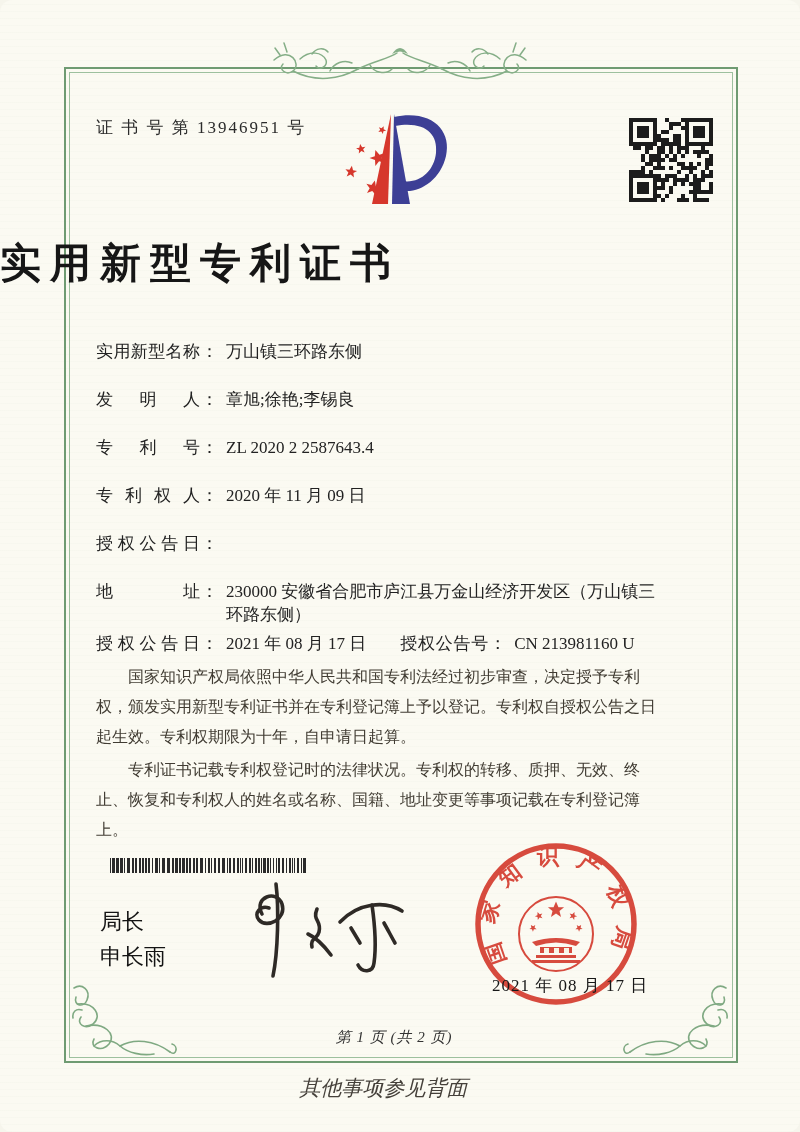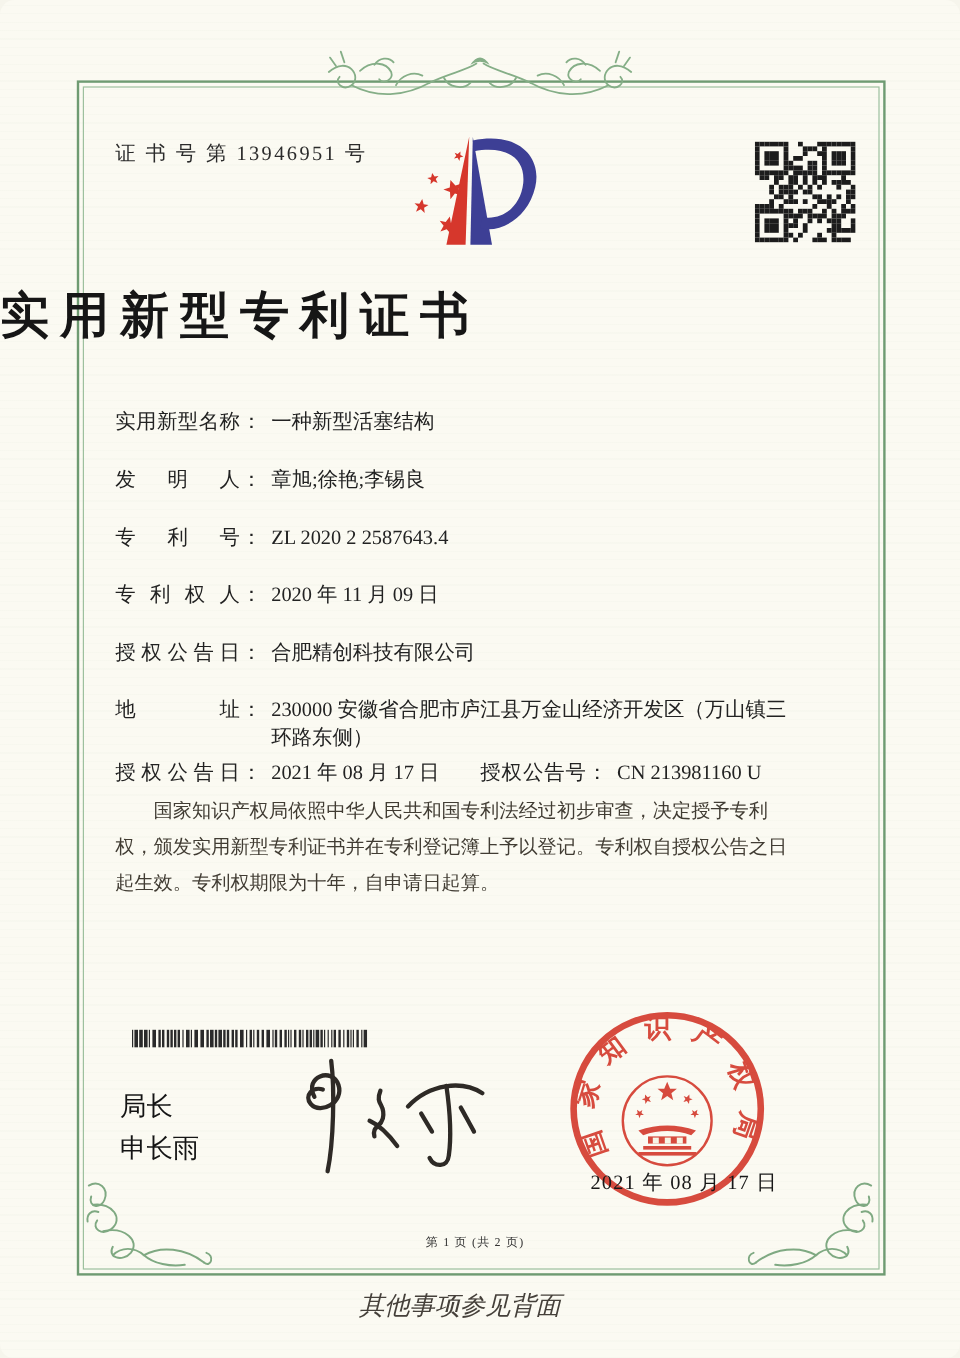--- a/index.html
+++ b/index.html
@@ -35,21 +35,21 @@
   
   .barcode{position:absolute;left:110px;top:858px;width:196px;height:15px;}
   
   .officer{position:absolute;left:100px;top:904px;font-family:Liberation Sans, sans-serif;
            font-size:22px;color:#141414;line-height:35px;}
   .signature{position:absolute;left:224px;top:876px;width:200px;height:108px;}
   
   .seal{position:absolute;left:472px;top:840px;width:168px;height:168px;z-index:4;opacity:.9;mix-blend-mode:multiply;}
   .seal-date{position:absolute;left:492px;top:974px;font-size:17px;color:#171717;z-index:5;letter-spacing:1px;}
   
-  .page-info{position:absolute;left:50%;top:1028px;transform:translateX(-55%);font-size:10px;color:#333;letter-spacing:1px;}
+  .page-info{position:absolute;left:50%;top:1028px;transform:translateX(-55%);font-size:15px;color:#333;letter-spacing:1px;font-style:italic;}
   .back-note{position:absolute;left:50%;top:1074px;transform:translateX(-60%);font-size:21px;color:#45403a;font-style:italic;}
   
   .flourish-top{position:absolute;left:268px;top:24px;width:264px;height:66px;}
   .flourish-bl{position:absolute;left:66px;top:982px;width:112px;height:78px;transform:scaleX(-1);}
   .flourish-br{position:absolute;left:622px;top:982px;width:112px;height:78px;}
 </style>
 </head>
 <body>
 
 <div class="page">
@@ -362,41 +362,40 @@
         <rect x="76" y="80" width="4" height="4" fill="#1c1c1c"></rect>
       </svg>
   </div>
 
   <h1 class="title">实用新型专利证书</h1>
 
   <div class="fields">
     <div class="field-row">
       <span class="flabel">实用新型名称</span>
         <span class="fcolon">：</span>
-      <span class="fvalue">一种新型活塞结构</span>
+      <span class="fvalue">万山镇三环路东侧</span>
     </div>
     <div class="field-row">
       <span class="flabel">发明人</span>
         <span class="fcolon">：</span>
       <span class="fvalue">章旭;徐艳;李锡良</span>
     </div>
     <div class="field-row">
       <span class="flabel">专利号</span>
         <span class="fcolon">：</span>
       <span class="fvalue">ZL 2020 2 2587643.4</span>
     </div>
     <div class="field-row">
       <span class="flabel">专利权人</span>
         <span class="fcolon">：</span>
       <span class="fvalue">2020 年 11 月 09 日</span>
     </div>
     <div class="field-row">
       <span class="flabel">授权公告日</span>
         <span class="fcolon">：</span>
-      <span class="fvalue">合肥精创科技有限公司</span>
     </div>
     <div class="field-row addr">
       <span class="flabel">地址</span>
         <span class="fcolon">：</span>
       <span class="fvalue">230000 安徽省合肥市庐江县万金山经济开发区（万山镇三环路东侧）</span>
     </div>
     <div class="field-row grant">
       <span class="grant-pair">
         <span class="flabel">授权公告日</span>
           <span class="fcolon">：</span>
@@ -405,20 +404,21 @@
       <span class="grant-pair second">
         <span class="flabel">授权公告号</span>
           <span class="fcolon">：</span>
         <span class="fvalue">CN 213981160 U</span>
       </span>
     </div>
   </div>
 
   <div class="paragraphs">
     <p>国家知识产权局依照中华人民共和国专利法经过初步审查，决定授予专利权，颁发实用新型专利证书并在专利登记簿上予以登记。专利权自授权公告之日起生效。专利权期限为十年，自申请日起算。</p>
+    <p>专利证书记载专利权登记时的法律状况。专利权的转移、质押、无效、终止、恢复和专利权人的姓名或名称、国籍、地址变更等事项记载在专利登记簿上。</p>
   </div>
 
   <div class="barcode">
     <svg id="barcode-svg" viewBox="0 0 196 15" width="196" height="15">
         <rect x="0" y="0" width="1" height="15" fill="#2a2a2a"></rect>
         <rect x="2" y="0" width="3" height="15" fill="#2a2a2a"></rect>
         <rect x="6" y="0" width="3" height="15" fill="#2a2a2a"></rect>
         <rect x="10" y="0" width="3" height="15" fill="#2a2a2a"></rect>
         <rect x="14" y="0" width="1" height="15" fill="#2a2a2a"></rect>
         <rect x="17" y="0" width="3" height="15" fill="#2a2a2a"></rect>

